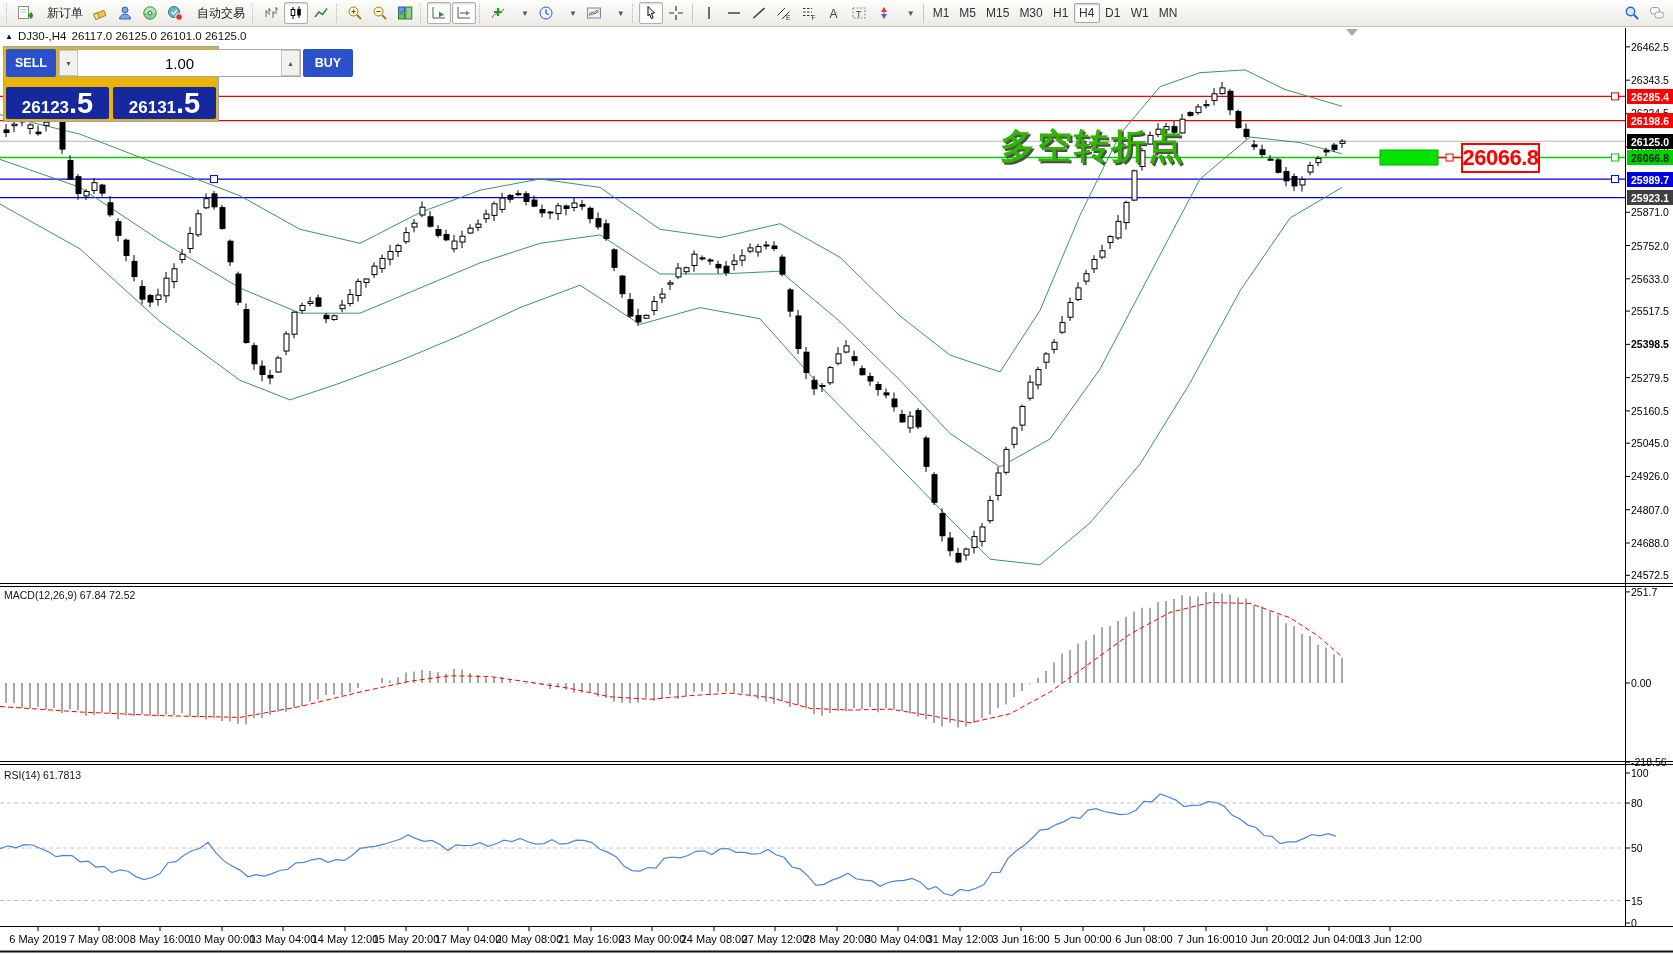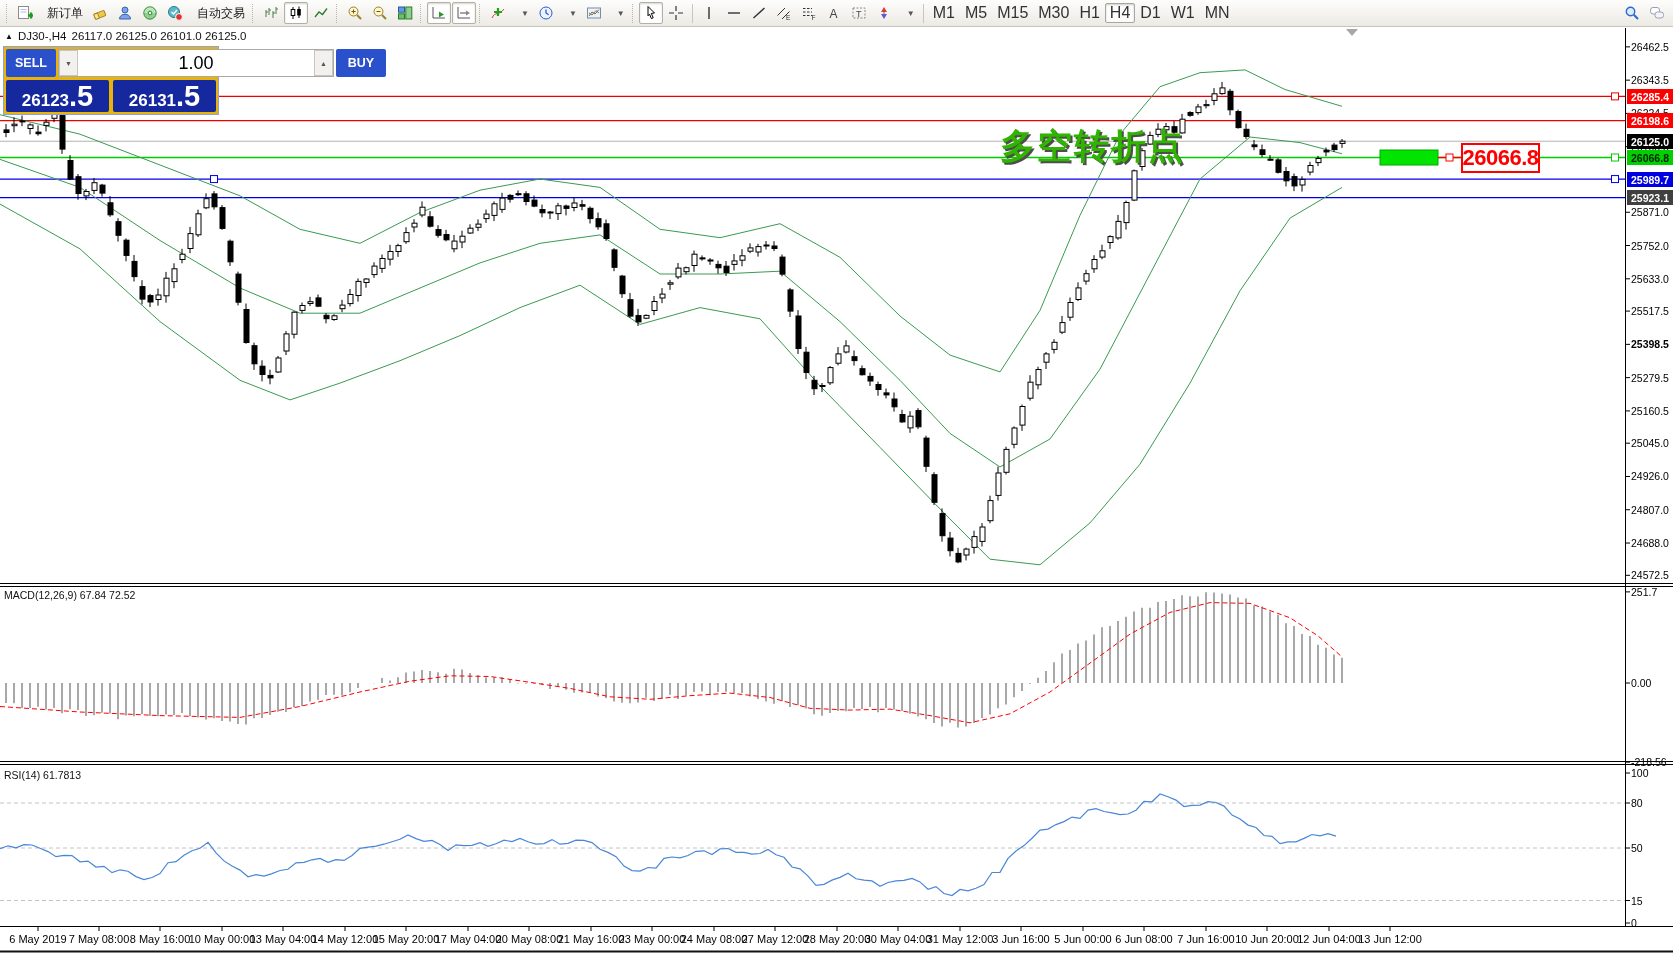--- a/index.html
+++ b/index.html
@@ -10,39 +10,39 @@
     background:linear-gradient(#fdfdfc,#eceae4);border-bottom:1px solid #c6c3bb;
     display:flex;align-items:center;padding:0 4px;gap:1px;z-index:30;}
   .tb{height:22px;min-width:22px;box-sizing:border-box;display:flex;align-items:center;justify-content:center;
       gap:14px;padding:0 3px;border:1px solid transparent;border-radius:2px;font-size:12px;color:#1a1a1a;cursor:default;}
   .tb.pressed{background:#fff;border-color:#b3b0a8;box-shadow:inset 0 1px 2px #d8d5cd;}
   .sep{width:1px;height:19px;background:#c9c6be;margin:0 3px;}
   .grip{width:3px;height:19px;border-left:1px dotted #b8b5ad;margin:0 2px;}
   .ic{width:16px;height:16px;display:block;}
   .dd{font-size:8px;color:#555;margin-left:1px;}
   .tf{height:20px;min-width:26px;box-sizing:border-box;display:flex;align-items:center;justify-content:center;
-      font-size:16px;color:#333;border:1px solid transparent;border-radius:2px;padding:0 4px;text-align:right;}
+      font-size:12px;color:#333;border:1px solid transparent;border-radius:2px;padding:0 4px;text-align:right;}
   .tf.active{background:#fdfdfd;border-color:#aaa79f;box-shadow:inset 0 1px 2px #ccc;}
   .spacer{flex:1;}
   
   #chart-canvas{position:absolute;left:0;top:0;z-index:1;}
   .title-row{position:absolute;left:5px;top:30px;z-index:5;display:flex;align-items:center;gap:5px;
      font-size:11.5px;color:#111;}
   .title-tri{font-size:8px;color:#111;}
   
   .panel{position:absolute;left:3px;top:46px;width:216px;z-index:20;border:1px solid #8ba2e2;
      background:#eab308;padding:2px;box-sizing:border-box;}
   .prow1{display:flex;gap:2px;height:28px;}
   .pbtn{flex:0 0 50px;background:#2a50cc;color:#fff;font-size:12.5px;font-weight:bold;
      display:flex;align-items:center;justify-content:center;border-radius:2px;}
   .spin{flex:1;display:flex;border:1px solid #a9a9a9;background:#fff;align-items:stretch;}
   .spin .sbtn{width:17px;display:flex;align-items:center;justify-content:center;background:#f2f1ee;
      border:1px solid #c9c6bf;font-size:7px;color:#555;}
-  .spin input{flex:1;border:0;outline:0;text-align:center;font-size:18px;font-family:"Liberation Sans",sans-serif;min-width:0;}
-  .prow2{display:flex;gap:4px;height:32px;margin-top:3px;}
+  .spin input{flex:1;border:0;outline:0;text-align:center;font-size:15px;font-family:"Liberation Sans",sans-serif;min-width:0;}
+  .prow2{display:flex;gap:4px;height:32px;margin-top:10px;}
   .pprice{flex:1;background:#15289e;color:#fff;display:flex;align-items:baseline;justify-content:center;
      border-radius:2px;padding-top:1px;}
   .pint{font-size:17px;font-weight:bold;line-height:30px;}
   .pfrac{font-size:29px;font-weight:bold;line-height:30px;}
   
   .annotation{position:absolute;left:1000px;top:123px;z-index:6;font-size:35px;font-weight:bold;
      letter-spacing:2px;color:#2fb400;text-shadow:2px 2px 0 #4d4d4d;white-space:nowrap;}
   .callout{position:absolute;left:1461px;top:143px;width:79px;height:30px;z-index:6;box-sizing:border-box;
      border:2px solid #ff0000;background:#fff;color:#ff0000;font-size:22px;font-weight:bold;
      display:flex;align-items:center;justify-content:center;letter-spacing:-0.5px;}

